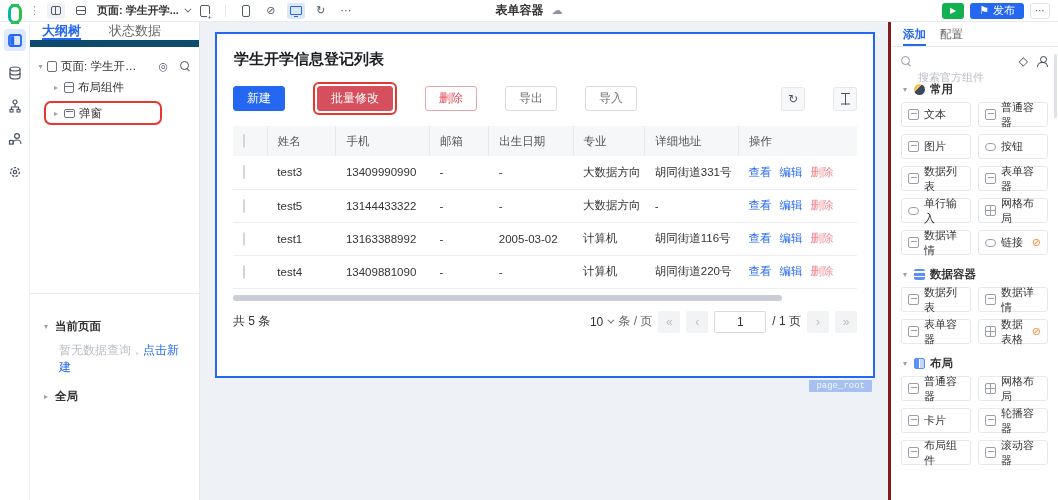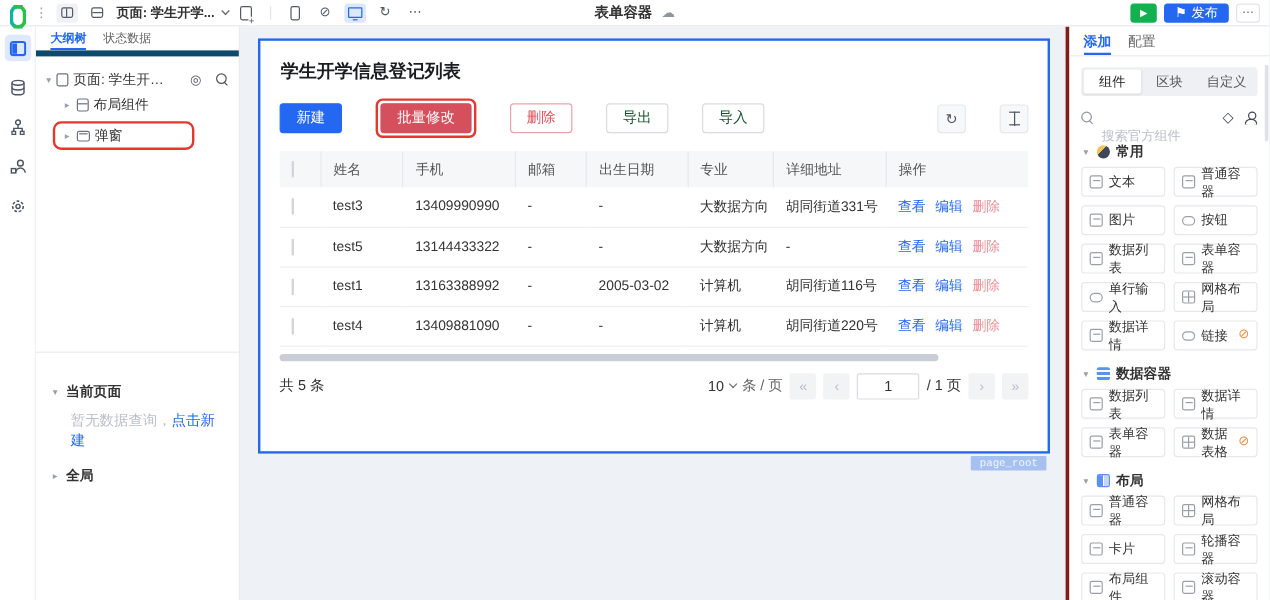--- a/index.html
+++ b/index.html
@@ -35,21 +35,21 @@
   .pub-btn { height:16px; border-radius:3px; background:#2468f2; color:#fff; font-size:11px; padding:0 9px; display:flex; align-items:center; gap:4px; cursor:pointer; }
   .more-btn { width:20px; height:16px; border:1px solid #e1e3e8; border-radius:3px; color:#666; display:flex; align-items:center; justify-content:center; font-size:10px; cursor:pointer; }
 
   
   .rail { position:absolute; top:22px; left:0; bottom:0; width:30px; background:#fff; border-right:1px solid #eef0f3; display:flex; flex-direction:column; align-items:center; padding-top:7px; gap:11px; z-index:20; }
   .rail-item { width:22px; height:22px; border-radius:4px; display:flex; align-items:center; justify-content:center; cursor:pointer; }
   .rail-item.active { background:#dfe9fd; }
 
   
   .left-panel { position:absolute; top:22px; left:30px; bottom:0; width:170px; background:#fff; border-right:1px solid #e8eaee; z-index:19; }
-  .lp-tabs { height:25px; border-bottom:5px solid #0c4a6e; display:flex; gap:14px; padding:0 12px; font-size:10px; }
+  .lp-tabs { height:25px; border-bottom:7px solid #0c4a6e; display:flex; gap:28px; padding:0 12px; font-size:13px; }
   .lp-tab { display:flex; align-items:center; color:#666; cursor:pointer; }
   .lp-tab.active { color:#2468f2; font-weight:bold; box-shadow:inset 0 -2px 0 #2468f2; }
   .tree { padding:9px 0 0 0; }
   .tree-row { display:flex; align-items:center; gap:4px; height:21px; padding:0 8px; color:#333; cursor:pointer; }
   .caret { color:#9aa0aa; font-size:8px; width:8px; text-align:center; }
   .t-ic { width:10px; height:11px; border:1.2px solid #6b7280; border-radius:2px; position:relative; flex:none; }
   .t-ic.layout::before { content:""; position:absolute; left:0; right:0; top:3px; border-top:1.2px solid #6b7280; }
   .t-ic.modal { height:9px; width:11px; }
   .t-ic.modal::before { content:""; position:absolute; left:1px; right:1px; top:1.5px; border-top:1.5px solid #6b7280; }
   .t-label { white-space:nowrap; overflow:hidden; text-overflow:ellipsis; }
@@ -69,21 +69,21 @@
   .mag { width:11px; height:11px; position:relative; flex:none; }
   .mag::before { content:""; position:absolute; left:0; top:0; width:7px; height:7px; border:1.3px solid #555; border-radius:50%; }
   .mag::after { content:""; position:absolute; left:7px; top:7px; width:4px; border-top:1.3px solid #555; transform:rotate(45deg); transform-origin:0 0; }
   .mag.gray::before { border-color:#8f959e; } .mag.gray::after { border-top-color:#8f959e; }
 
   
   .canvas { position:absolute; top:22px; left:200px; right:170px; bottom:0; background:#eef1f5; }
   .page { position:absolute; left:15px; top:10px; width:660px; height:346px; background:#fff; border:2px solid #2468f2; padding:13px 16px; }
   .page-title { font-size:15px; font-weight:bold; color:#1b1d21; margin:3px 0 13px 1px; }
   .btn-row { display:flex; align-items:center; gap:28px; margin-bottom:11px; }
-  .btn { height:25px; padding:0 13px; border-radius:3px; font-size:12px; display:inline-flex; align-items:center; cursor:pointer; background:#fff; border:1px solid #d9dbe0; color:#14532d; }
+  .btn { height:25px; padding:0 13px; border-radius:3px; font-size:12px; display:inline-flex; align-items:center; cursor:pointer; background:#fff; border:1px solid #d9dbe0; color:#737373; }
   .btn.primary { background:#2468f2; border-color:#2468f2; color:#fff; }
   .btn.danger-fill { background:#d5505c; border-color:#d5505c; color:#fff; }
   .btn.danger { border-color:#eba4aa; color:#e34d59; }
   .anno-wrap { border:2px solid #e5372e; border-radius:6px; padding:2px; display:inline-flex; }
   .btn-row .sp { flex:1; }
   .tool-ic { width:24px; height:24px; border:1px solid #e6e8ec; background:#f7f8fa; border-radius:3px; display:flex; align-items:center; justify-content:center; color:#4b5563; font-size:12px; cursor:pointer; }
   .ibeam { width:9px; height:12px; position:relative; }
   .ibeam::before { content:""; position:absolute; left:4px; top:0; bottom:0; border-left:1.3px solid #4b5563; }
   .ibeam::after { content:""; position:absolute; left:0; right:0; top:0; border-top:1.3px solid #4b5563; box-shadow:0 10.5px 0 #4b5563; }
 
@@ -385,25 +385,20 @@
     </div>
   </div>
   <span class="root-badge">page_root</span>
 </div>
 
 <div class="right-panel">
   <div class="rp-tabs">
     <span class="lp-tab active">添加</span>
     <span class="lp-tab">配置</span>
   </div>
-  <div class="seg">
-    <span class="seg-item active">组件</span>
-    <span class="seg-item">区块</span>
-    <span class="seg-item">自定义</span>
-  </div>
   <div class="rp-search">
     <span class="mag gray"></span>
     <input placeholder="搜索官方组件" style="">
     <span class="rp-sic">
       <span>◇</span>
       <span class="person"></span>
     </span>
   </div>
 
   <div class="sec-hdr">

